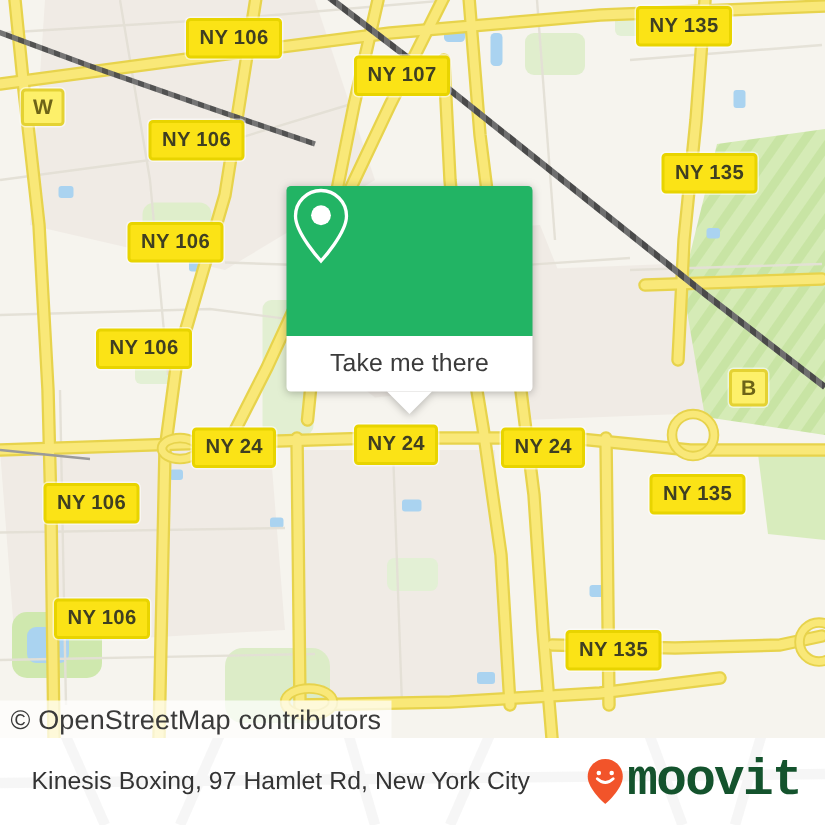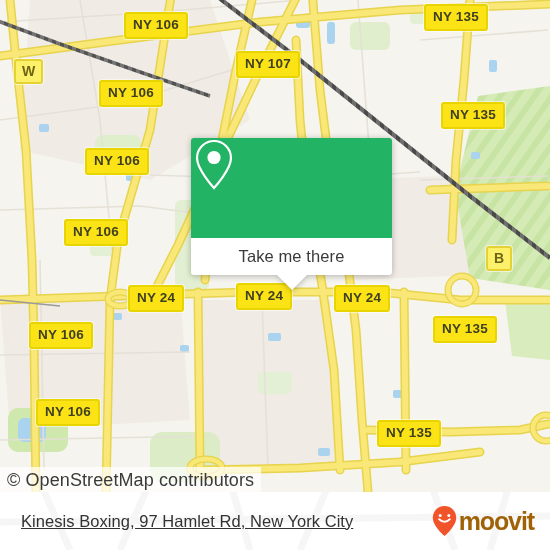--- a/index.html
+++ b/index.html
@@ -44,24 +44,23 @@
   .shield.sq{
     padding:3px 6px 4px 6px;
     font-size:14px;
     background:#fdf06a;
     border-color:#e4d233;
     color:#6d6418;
   }
 
   
   #popup{
-    position:absolute;left:191px;top:124px;width:201px;
+    position:absolute;left:191px;top:124px;width:164px;
     z-index:60;
     filter:drop-shadow(0 1px 3px rgba(0,0,0,.28));
-    margin-top:14px;
   }
   #popup-top{
     background:#22b464;
     height:100px;
     border-radius:3px 3px 0 0;
     display:flex;align-items:center;justify-content:center;
   }
   #popup-pin{width:46px;height:54px;display:block;}
   #popup-bottom{
     background:#ffffff;
@@ -91,31 +90,30 @@
   }
   #footer-ghost{
     position:absolute;left:0;top:0;width:550px;height:58px;opacity:.5;
   }
   #footer-addr{
     position:relative;z-index:2;
     margin-left:21px;
     font-size:16.5px;color:#333333;
     letter-spacing:.05px;white-space:nowrap;
     font-family:"Liberation Sans", sans-serif;
-    text-decoration:underline;
   }
   #brand{
     position:absolute;right:16px;top:50%;transform:translateY(-50%);
     z-index:2;display:flex;align-items:center;
   }
   #brand-pin{width:27px;height:32px;display:block;margin-right:1px;}
   #brand-text{
-    font-size:25px;color:#a16207;font-weight:bold;
+    font-size:34px;color:#14532d;font-weight:bold;
     letter-spacing:-1.1px;line-height:1;
-    font-family:Liberation Sans, sans-serif;
+    font-family:Liberation Mono, monospace;
   }
 </style>
 </head>
 <body>
 
 <div id="app">
 
   <div id="map">
     <svg width="550" height="492" viewBox="0 0 550 492">
       <defs>
@@ -250,21 +248,21 @@
         <path d="M206,-12 L300,60 L400,140 L470,196 L550,258" stroke="url(#railhatch)" stroke-width="4.2" fill="none"></path>
         <path d="M0,300 L60,306" stroke="#9a9a9a" stroke-width="1.6" fill="none"></path>
       </g>
       <g>
         <path d="M-10,18 L60,44 L140,72 L210,96" stroke="url(#railhatch)" stroke-width="3.6" fill="none" opacity=".95"></path>
       </g>
     </svg>
 
     <div class="shield" style="left:124px;top:12px">NY 106</div>
     <div class="shield" style="left:424px;top:4px">NY 135</div>
-    <div class="shield" style="left:236px;top:51px">NY 107</div>
+    <div class="shield" style="left:236px;top:37px">NY 107</div>
     <div class="shield" style="left:99px;top:80px">NY 106</div>
     <div class="shield" style="left:441px;top:102px">NY 135</div>
     <div class="shield sq" style="left:14px;top:59px">W</div>
     <div class="shield" style="left:85px;top:148px">NY 106</div>
     <div class="shield" style="left:64px;top:219px">NY 106</div>
     <div class="shield sq" style="left:486px;top:246px">B</div>
     <div class="shield" style="left:128px;top:285px">NY 24</div>
     <div class="shield" style="left:236px;top:283px">NY 24</div>
     <div class="shield" style="left:334px;top:285px">NY 24</div>
     <div class="shield" style="left:433px;top:316px">NY 135</div>

